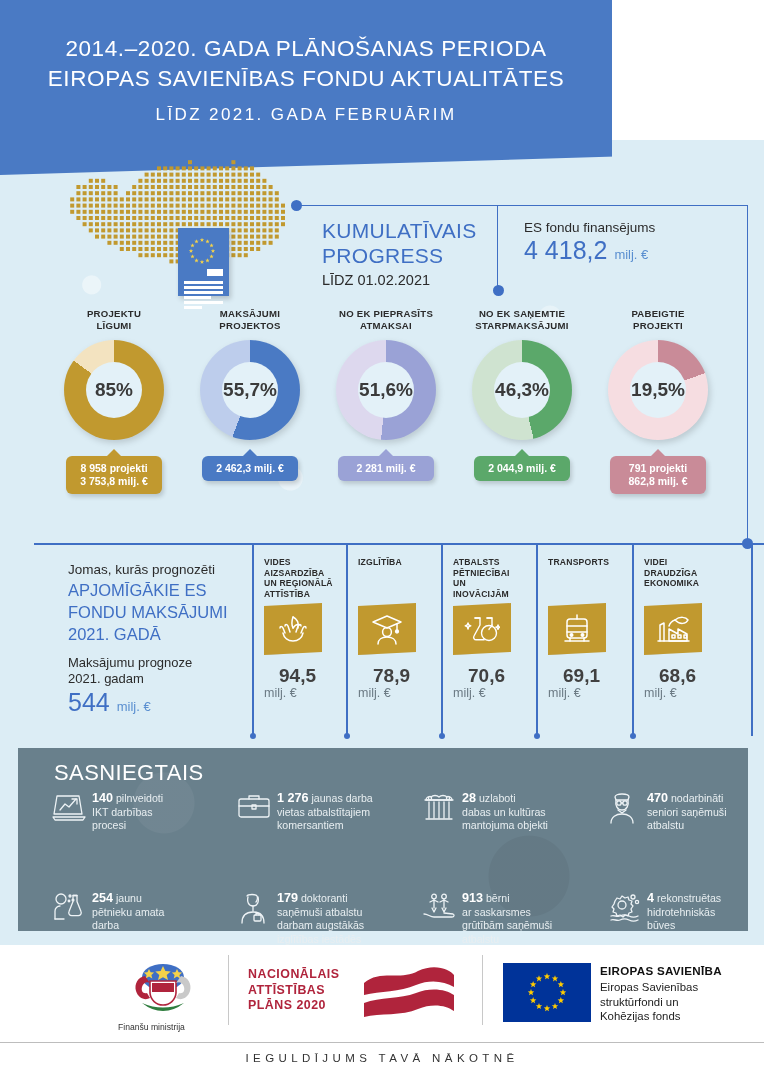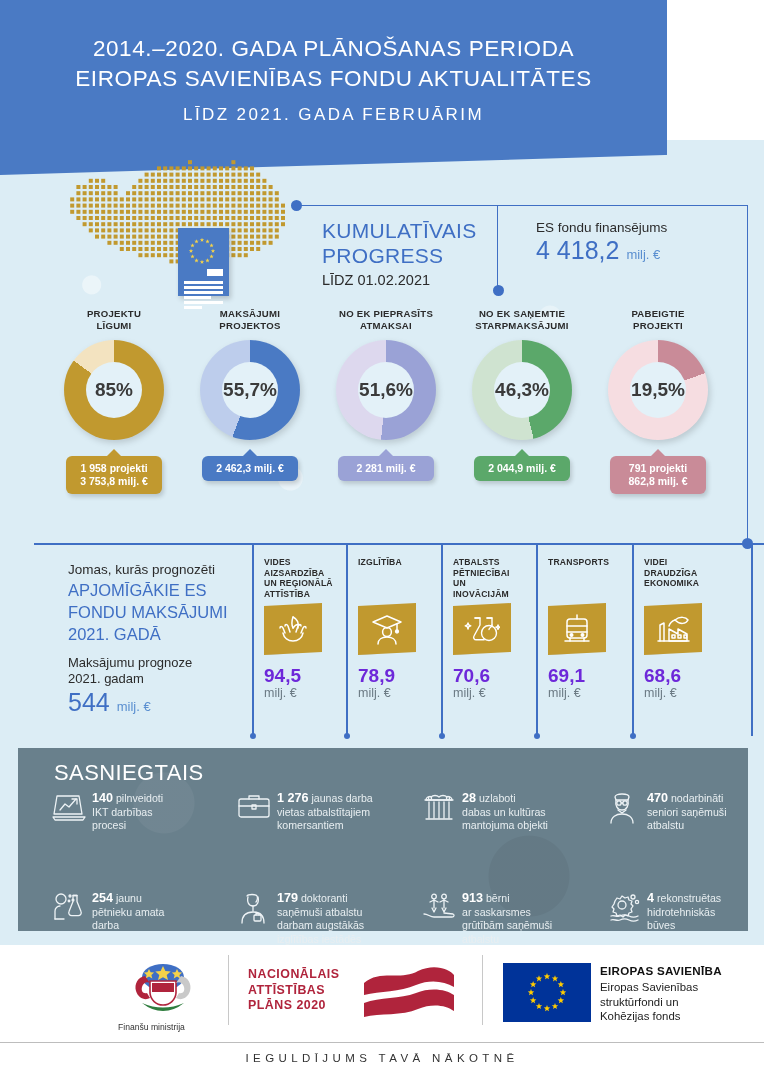--- a/index.html
+++ b/index.html
@@ -7,21 +7,21 @@
   body{
     font-family:"Liberation Sans", sans-serif;
     background:#ffffff;
     position:relative;
     overflow:hidden;
   }
   .page{ position:relative; width:764px; height:1080px; background:#ffffff; }
 
   
   .header{
-    position:absolute; left:0; top:0; width:667px; height:175px;
+    position:absolute; left:0; top:0; width:612px; height:175px;
     background:#4a7ac4;
     clip-path: polygon(0 0, 764px 0, 764px 152px, 0 175px);
     z-index:3;
   }
   .header-inner{ padding-top:34px; text-align:center; }
   .h-line1, .h-line2{
     color:#ffffff; font-size:22.5px; font-weight:400; letter-spacing:.6px;
     line-height:30px; white-space:nowrap;
   }
   .h-line3{
@@ -60,21 +60,21 @@
 
   
   .conn{ position:absolute; background:#3f6fc4; z-index:4; }
   .dot{ position:absolute; width:11px; height:11px; border-radius:50%; background:#3f6fc4; z-index:5; }
   .smdot{ position:absolute; width:6px; height:6px; border-radius:50%; background:#3f6fc4; z-index:5; }
 
   
   .kum{ position:absolute; left:322px; top:218px; z-index:5; }
   .kum-t1{ color:#3f6fc4; font-size:21px; line-height:25px; letter-spacing:.3px; }
   .kum-t2{ color:#2b2b2b; font-size:14.5px; margin-top:4px; }
-  .esf{ position:absolute; left:524px; top:220px; z-index:5; text-align:left;margin-left:12px; }
+  .esf{ position:absolute; left:524px; top:220px; z-index:5; text-align:left; }
   .esf-lab{ color:#2b2b2b; font-size:13.5px; }
   .esf-val{ color:#3f6fc4; font-size:25px; margin-top:1px; }
   .esf-val small{ font-size:13px; color:#5a8fd0; }
 
   
   .donuts{ position:absolute; left:0; top:308px; width:764px; height:220px; z-index:5; }
   .donut-col{ position:absolute; width:136px; text-align:center; }
   .d-title{
     font-size:9.6px; font-weight:bold; color:#2b2b2b; line-height:12px;
     letter-spacing:.25px; text-transform:uppercase; height:26px;
@@ -114,21 +114,21 @@
     font-size:8.6px; font-weight:bold; color:#2b2b2b;
     line-height:10.5px; letter-spacing:.2px; text-transform:uppercase;
     height:46px;
   }
   .sec-icon{
     width:58px; height:52px; background:#c1992f; position:relative;
     clip-path: polygon(0 6%, 100% 0, 100% 94%, 0 100%);
     box-shadow:3px 4px 5px rgba(0,0,0,.16);
     display:flex; align-items:center; justify-content:center;
   }
-  .sec-val{ font-size:19px; font-weight:bold; color:#6d28d9; margin-top:10px; }
+  .sec-val{ font-size:19px; font-weight:bold; color:#404040; margin-top:10px;margin-left:15px; }
   .sec-unit{ font-size:12.5px; color:#6b7a84; margin-top:-1px; }
 
   
   .ach{
     position:absolute; left:18px; top:748px; width:730px; height:183px;
     background:#69808c; z-index:5;
   }
   .ach::before{
     content:""; position:absolute; inset:0;
     background:
@@ -661,21 +661,21 @@
     </div>
   </div>
 
   <div class="donuts" id="donut-row">
       <div class="donut-col" style="left: 46px;">
         <div class="d-title"><span>PROJEKTU</span><br><span>LĪGUMI</span></div>
         <div class="ring">
           <div style="background:conic-gradient(#c1992f 0 85%, #f3e3c0 85% 100%);border-radius:50%;width:100px;height:100px;filter:drop-shadow(2px 3px 3px rgba(0,0,0,.15));"></div>
           <div class="inner">85%</div>
         </div>
-        <div class="bubble" style="background:#c1992f;color:#c1992f;"><span style="color:#fff">1 958 projekti</span><br><span style="color:#fff">3 753,8 milj. €</span></div>
+        <div class="bubble" style="background:#c1992f;color:#c1992f;"><span style="color:#fff">8 958 projekti</span><br><span style="color:#fff">3 753,8 milj. €</span></div>
       </div>
       <div class="donut-col" style="left: 182px;">
         <div class="d-title"><span>MAKSĀJUMI</span><br><span>PROJEKTOS</span></div>
         <div class="ring">
           <div style="background:conic-gradient(#4a7ac4 0 55.7%, #bdcdec 55.7% 100%);border-radius:50%;width:100px;height:100px;filter:drop-shadow(2px 3px 3px rgba(0,0,0,.15));"></div>
           <div class="inner">55,7%</div>
         </div>
         <div class="bubble" style="background:#4a7ac4;color:#4a7ac4;"><span style="color:#fff">2 462,3 milj. €</span></div>
       </div>
       <div class="donut-col" style="left: 318px;">

